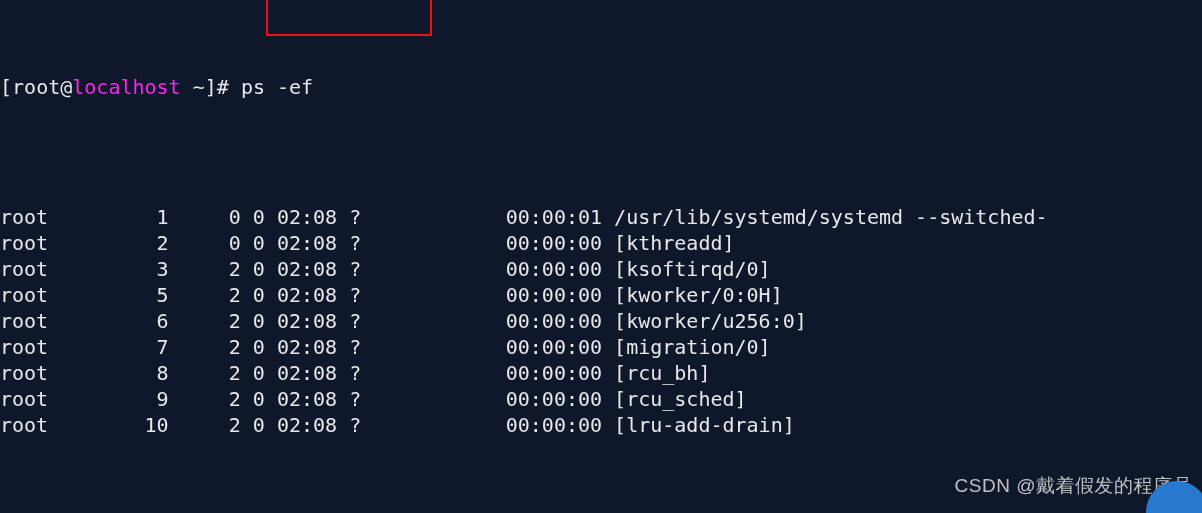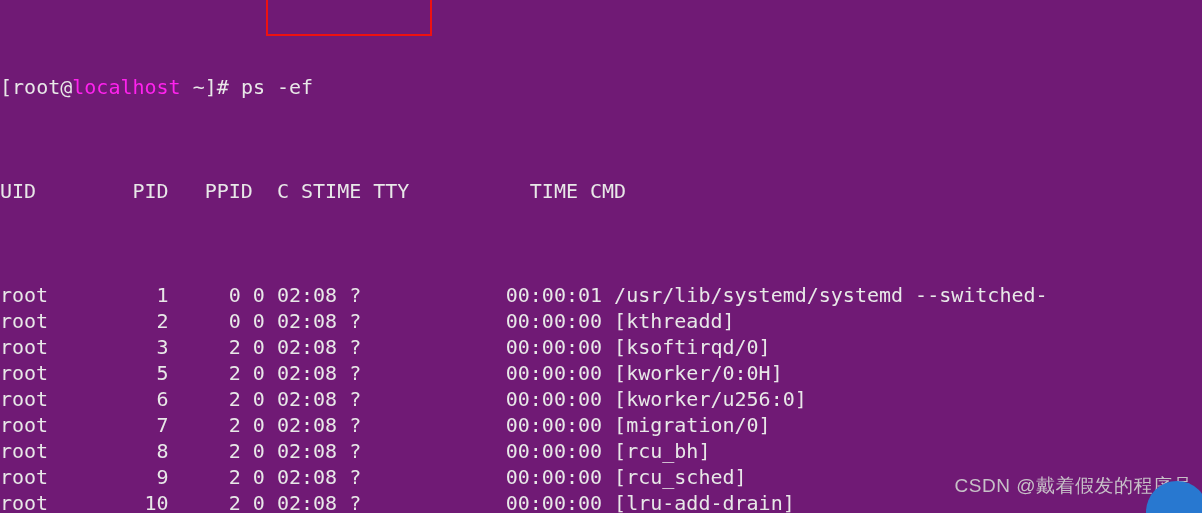--- a/index.html
+++ b/index.html
@@ -14,21 +14,21 @@
     position: relative;
     font-family: "DejaVu Sans Mono", "Liberation Mono", monospace;
   }
 
   #terminal {
     position: absolute;
     left: 0;
     top: 0;
     width: 1202px;
     height: 513px;
-    background: #701a75;
+    background: #0f172a;
     overflow: hidden;
   }
 
   .screen {
     position: absolute;
     left: 0px;
     top: -4px;
     white-space: pre;
     font-size: 20px;
     line-height: 26px;
@@ -84,21 +84,20 @@
 </style>
 </head>
 <body>
 
 <div id="terminal">
 
   <div class="screen">
 
     <div class="line"><span class="c-default">[</span><span class="c-default">root</span><span class="c-default">@</span><span class="c-magenta">localhost</span><span class="c-default"> ~</span><span class="c-default">]</span><span class="c-default"># </span><span class="c-default">ps -ef</span></div>
 
-    <div class="line">UID        PID   PPID  C STIME TTY          TIME CMD</div>
 
     <div id="rows"><div class="line">root         1     0 0 02:08 ?            00:00:01 /usr/lib/systemd/systemd --switched-</div><div class="line">root         2     0 0 02:08 ?            00:00:00 [kthreadd]</div><div class="line">root         3     2 0 02:08 ?            00:00:00 [ksoftirqd/0]</div><div class="line">root         5     2 0 02:08 ?            00:00:00 [kworker/0:0H]</div><div class="line">root         6     2 0 02:08 ?            00:00:00 [kworker/u256:0]</div><div class="line">root         7     2 0 02:08 ?            00:00:00 [migration/0]</div><div class="line">root         8     2 0 02:08 ?            00:00:00 [rcu_bh]</div><div class="line">root         9     2 0 02:08 ?            00:00:00 [rcu_sched]</div><div class="line">root        10     2 0 02:08 ?            00:00:00 [lru-add-drain]</div></div>
 
   </div>
 
   <div id="annot-rect"></div>
 
   <div id="watermark">CSDN @戴着假发的程序员</div>
 
   <div id="blue-blob"></div>

